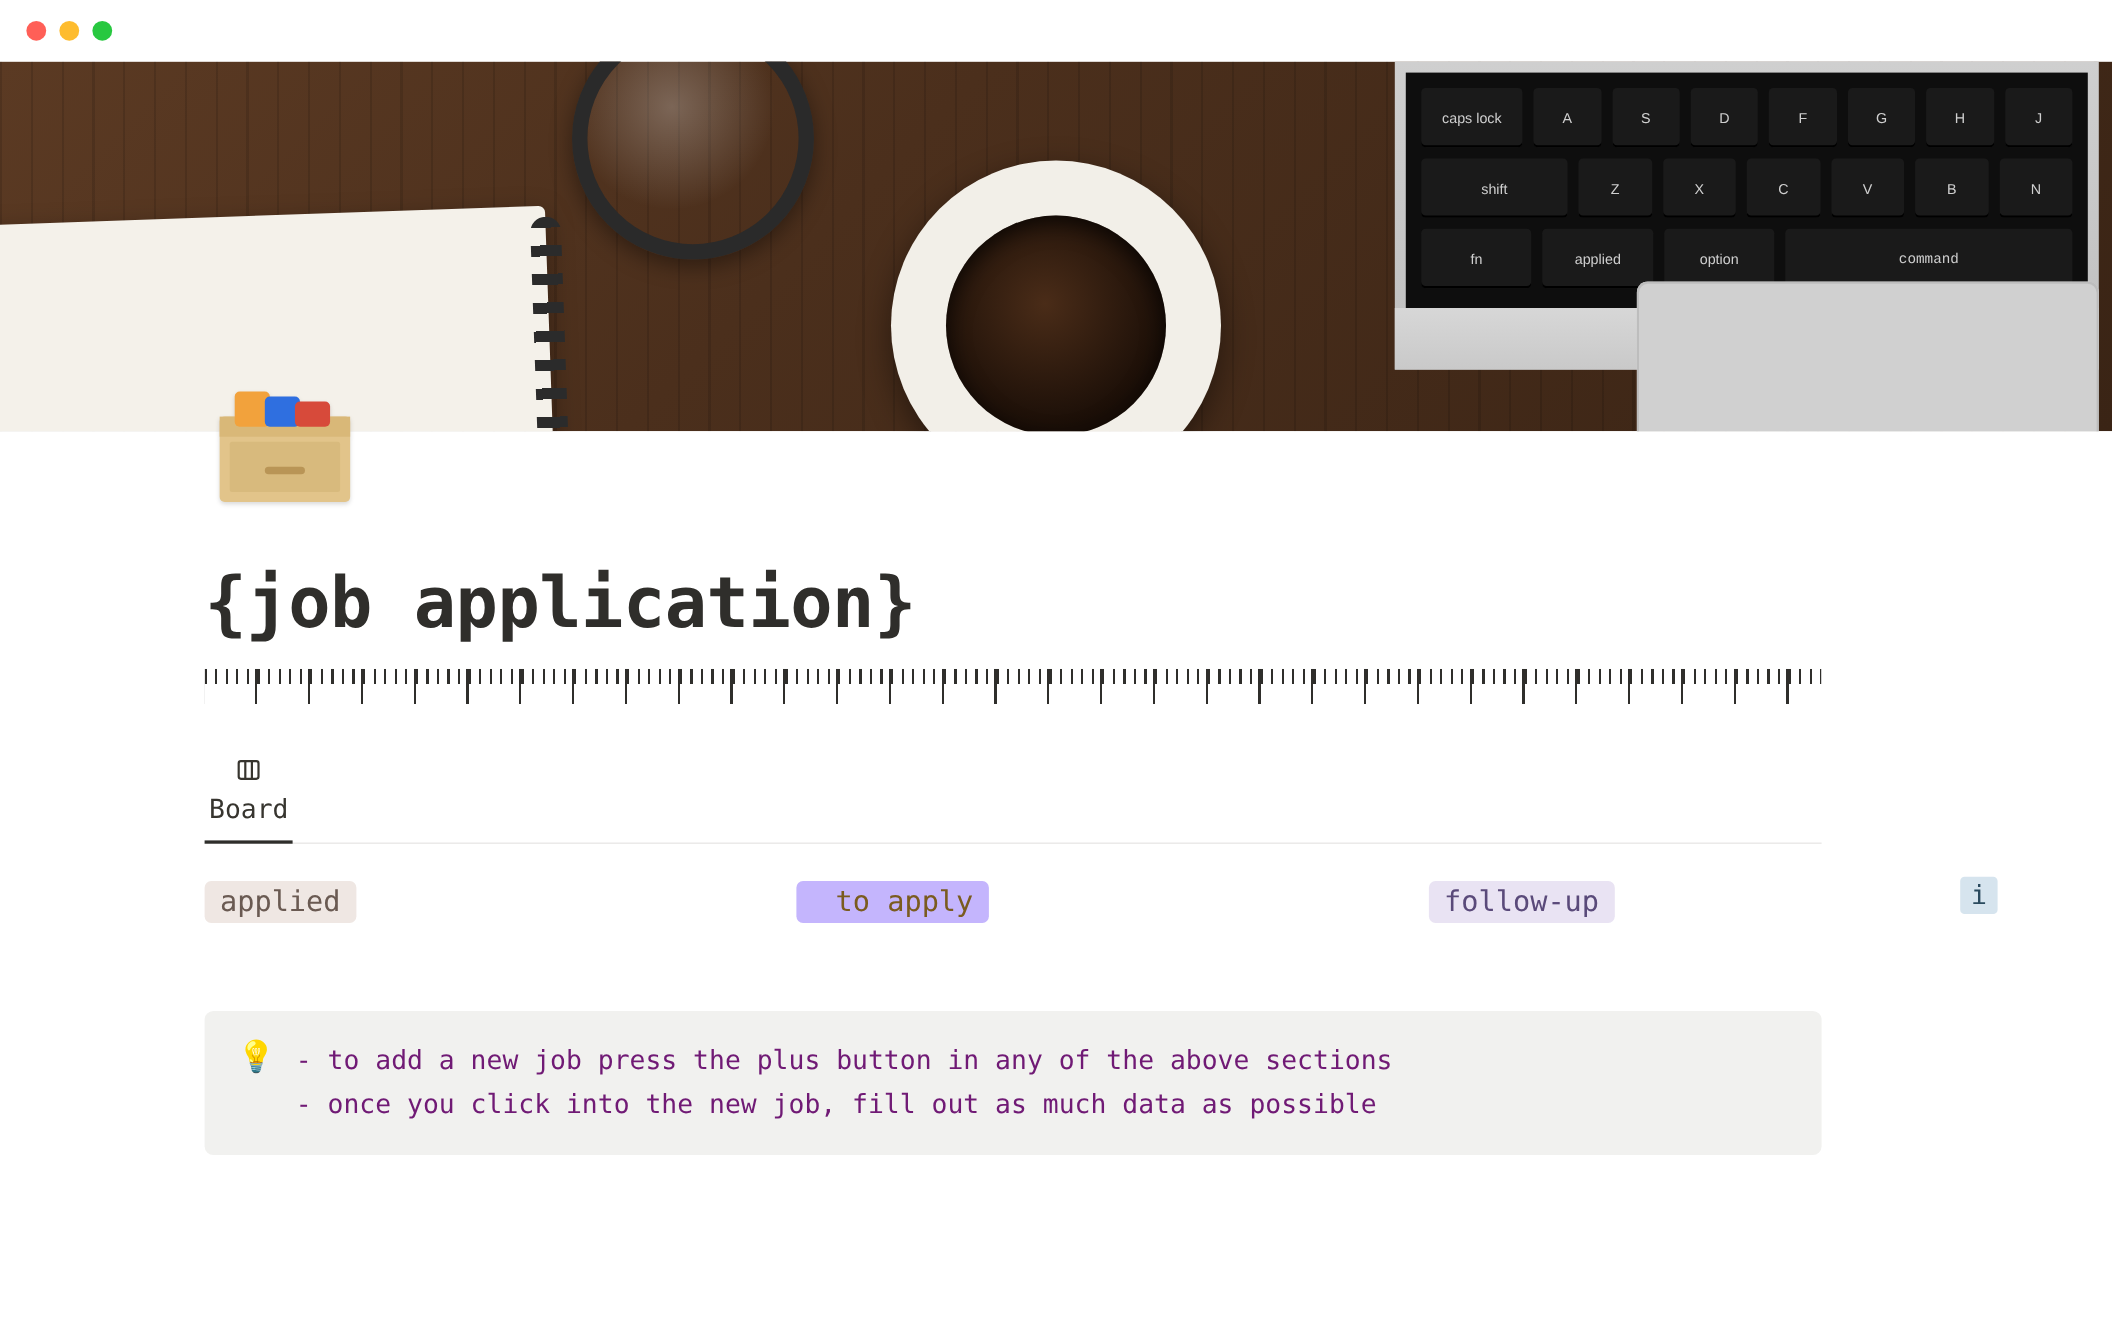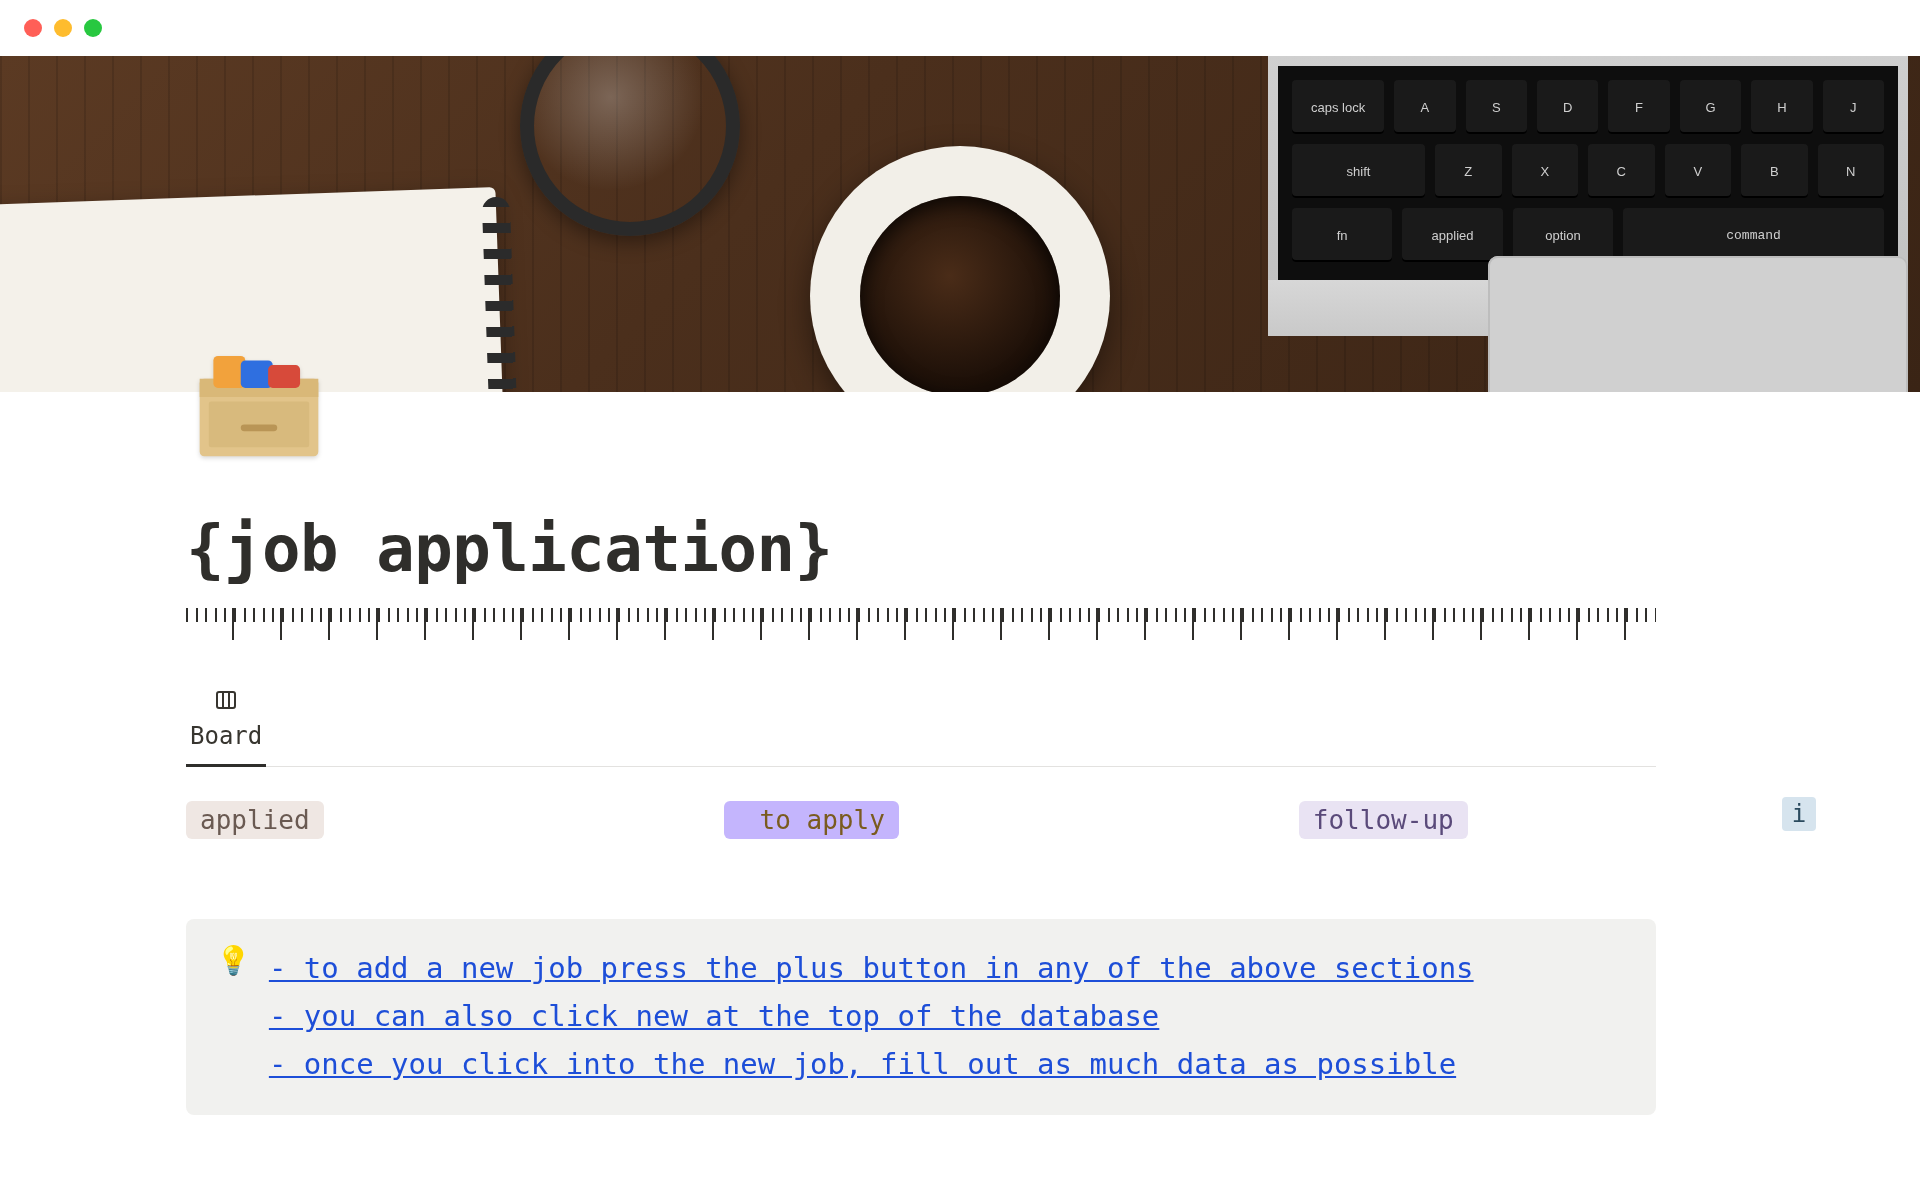--- a/index.html
+++ b/index.html
@@ -71,21 +71,21 @@
 
   .columns { margin-top: 34px; display: flex; gap: 400px; align-items: center; width: 1470px; position: relative; }
   .tag { font-size: 26px; padding: 4px 14px; border-radius: 6px; display: inline-block; }
   .tag.applied   { background: #efe7e3; color: #6a5a52; }
   .tag.to-apply  { background: #c4b5fd; color: #7a5b1f; padding-left: 36px; }
   .tag.follow-up { background: #e9e3f3; color: #5a4a7a; }
   .info-btn { position: absolute; right: -160px; top: -4px; width: 34px; height: 34px; background: #d6e4ee; color: #2a4a5e; border-radius: 4px; display: flex; align-items: center; justify-content: center; font-family: ui-monospace, monospace; font-size: 24px; cursor: pointer; }
 
   .callout { margin-top: 80px; width: 1470px; background: #f1f1ef; border-radius: 8px; padding: 26px 30px; display: flex; gap: 18px; }
   .bulb { font-size: 28px; line-height: 1; margin-top: 2px; }
-  .callout-lines { font-size: 29px; line-height: 1.65; color: #1d4ed8; text-decoration: underline; }
+  .callout-lines { font-size: 24px; line-height: 1.65; color: #701a75; }
 </style>
 </head>
 <body>
 
 <div class="titlebar">
   <div class="dot red"></div>
   <div class="dot yellow"></div>
   <div class="dot green"></div>
 </div>
 
@@ -164,17 +164,16 @@
     <span class="tag to-apply">to apply</span>
     <span class="tag follow-up">follow-up</span>
 
     <div class="info-btn">i</div>
   </div>
 
   <div class="callout">
     <div class="bulb">💡</div>
     <div class="callout-lines">
       <div>- to add a new job press the plus button in any of the above sections</div>
-      <div>- you can also click new at the top of the database</div>
       <div>- once you click into the new job, fill out as much data as possible</div>
     </div>
   </div>
 </div>
 
 </body></html>

